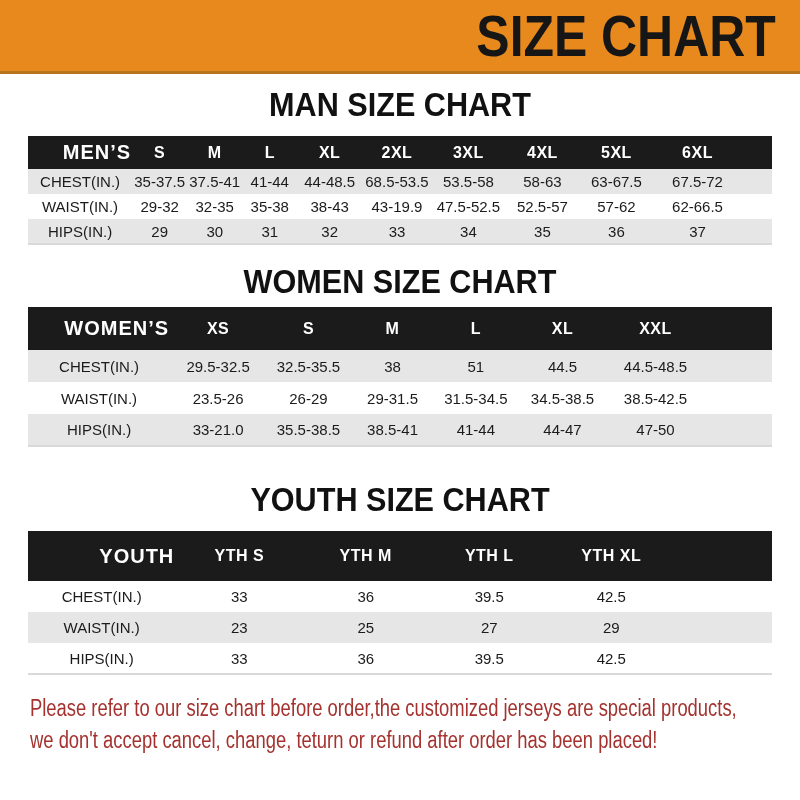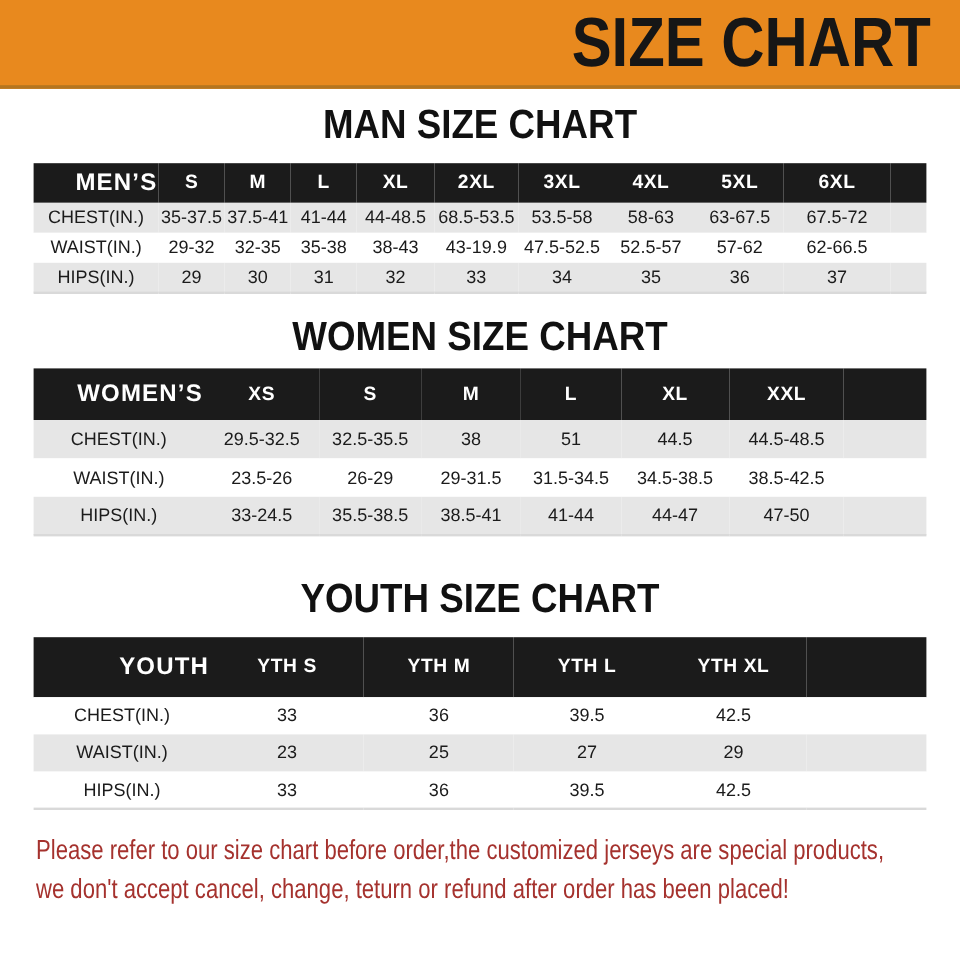--- a/index.html
+++ b/index.html
@@ -219,21 +219,21 @@
         <td>23.5-26</td>
         <td>26-29</td>
         <td>29-31.5</td>
         <td>31.5-34.5</td>
         <td>34.5-38.5</td>
         <td>38.5-42.5</td>
         <td class="spacer"></td>
       </tr>
       <tr class="stripe">
         <td>HIPS(IN.)</td>
-        <td>33-24.5</td>
+        <td>33-21.0</td>
         <td>35.5-38.5</td>
         <td>38.5-41</td>
         <td>41-44</td>
         <td>44-47</td>
         <td>47-50</td>
         <td class="spacer"></td>
       </tr>
     </tbody>
   </table>
 

